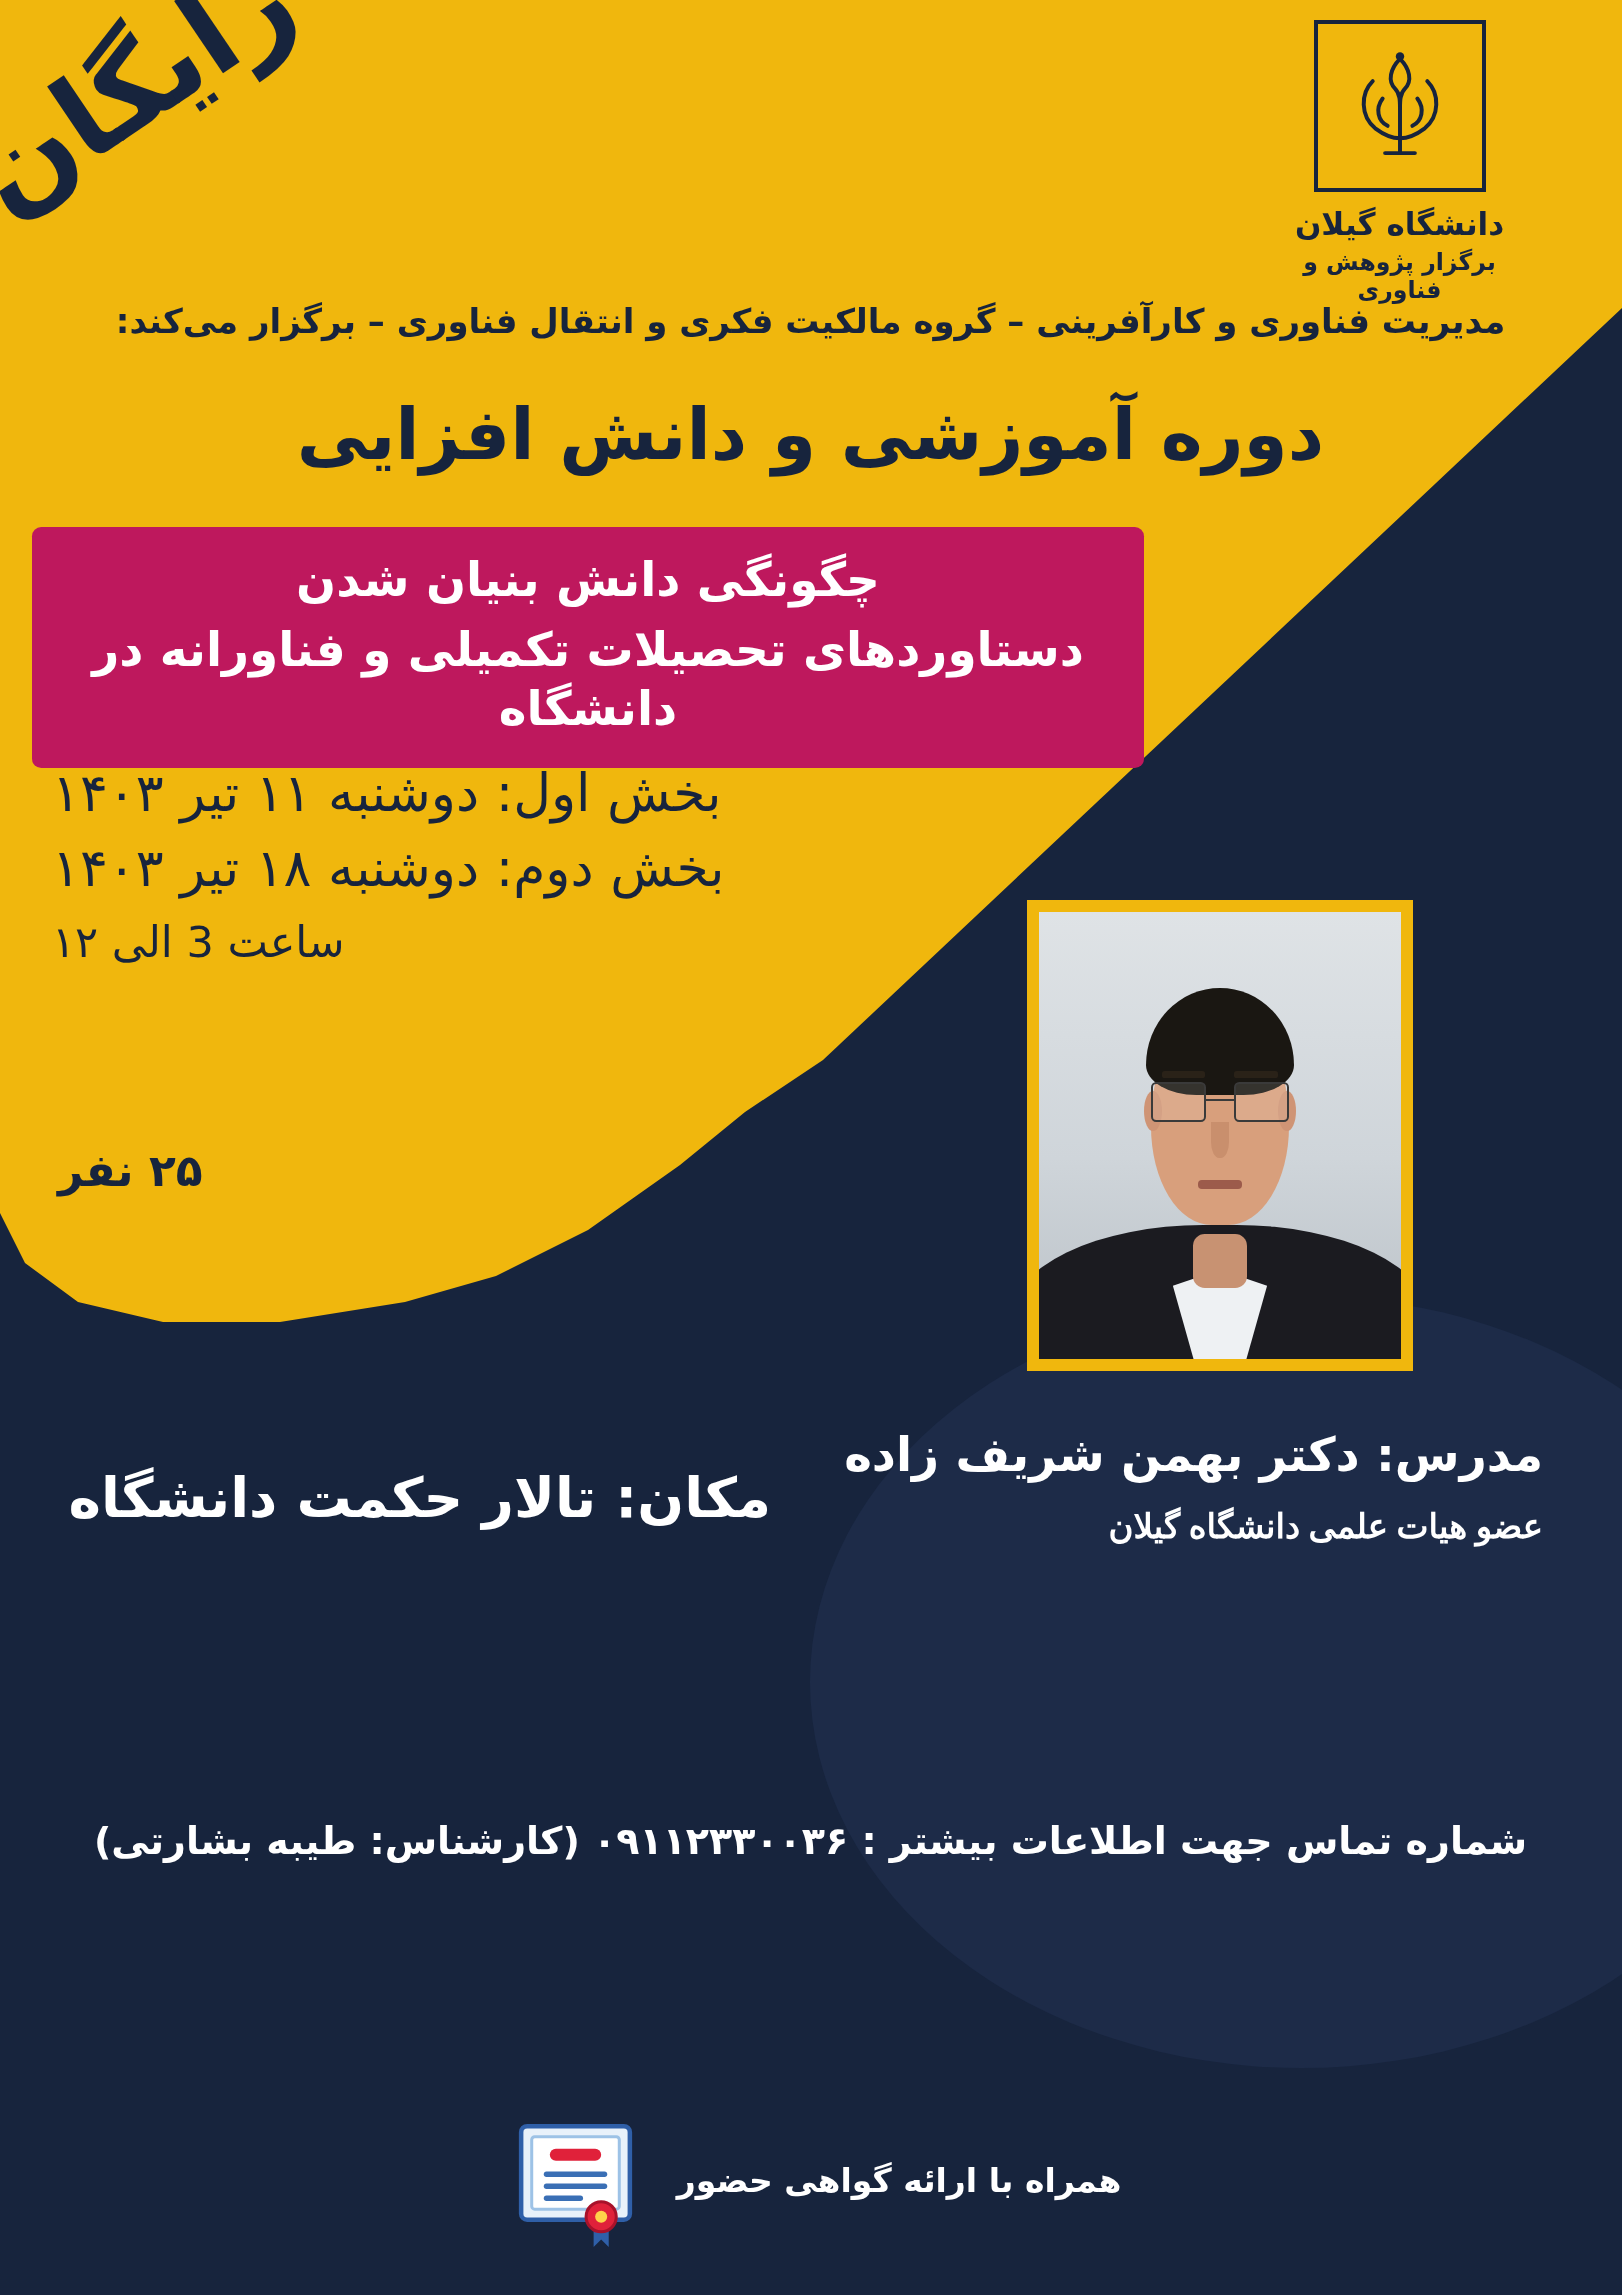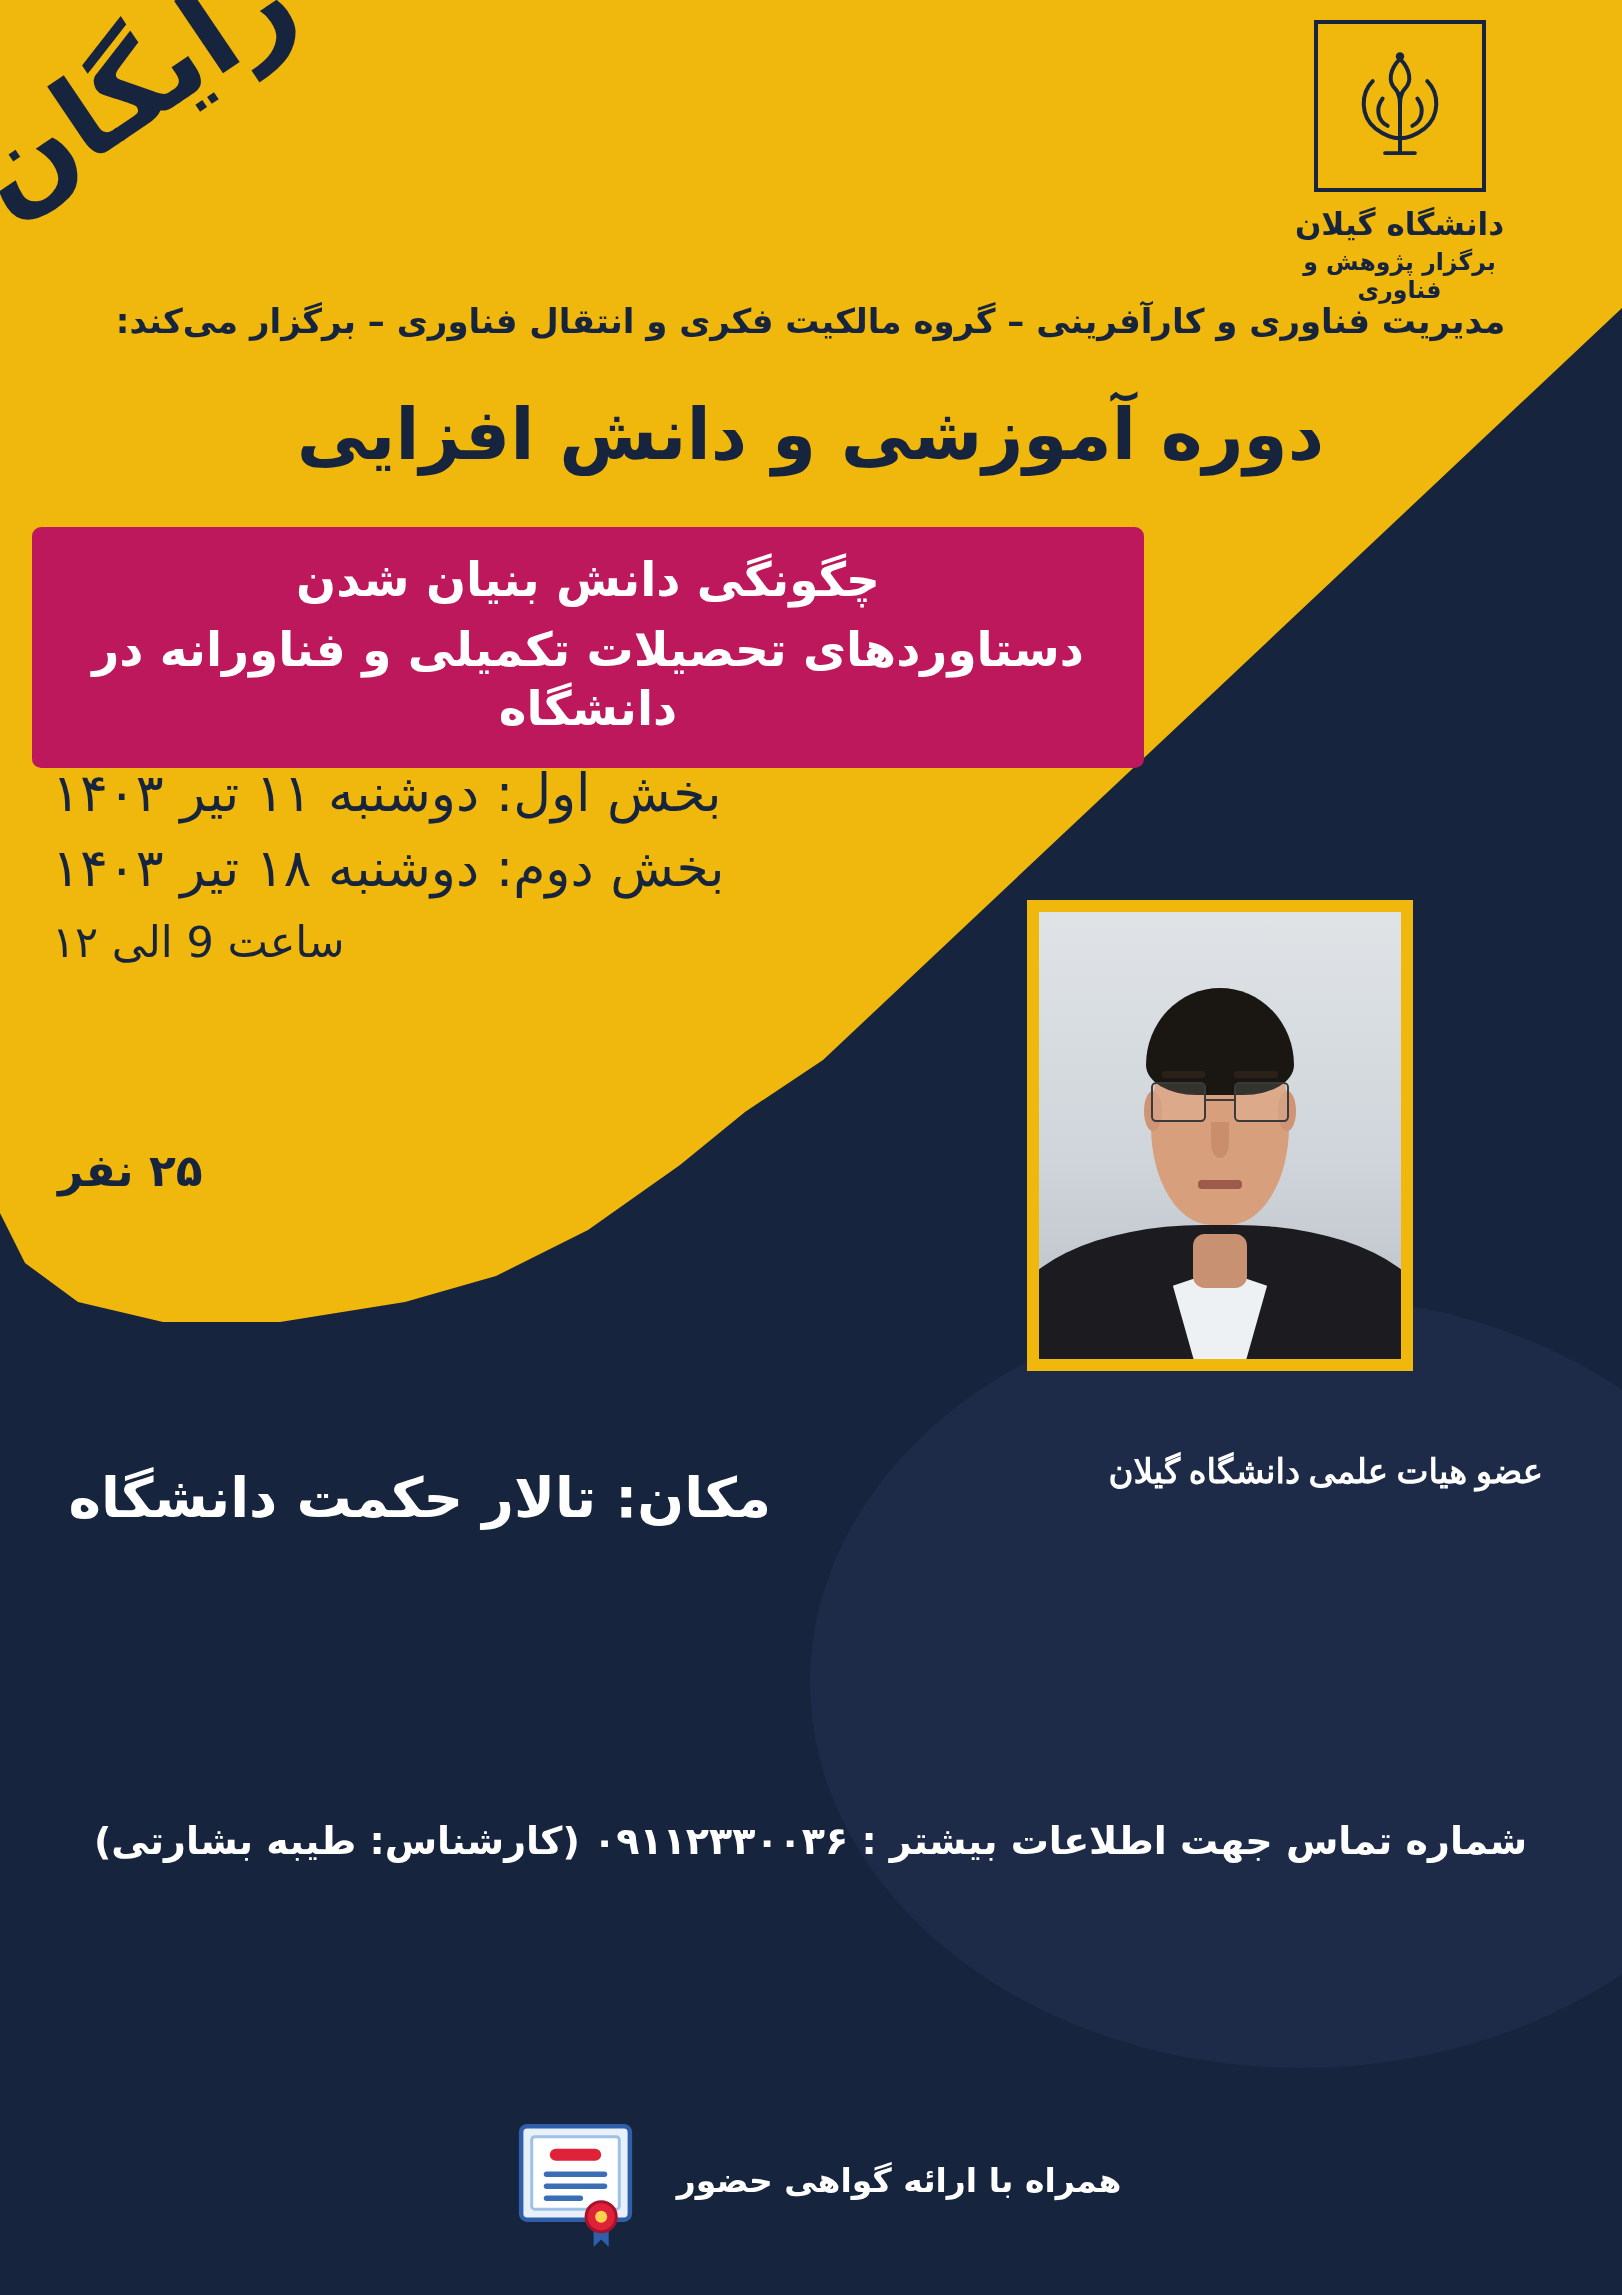--- a/index.html
+++ b/index.html
@@ -416,21 +416,21 @@
   <div class="course-kind">دوره آموزشی و دانش افزایی</div>
 
   <div class="title-panel">
     <div class="title-l1">چگونگی دانش بنیان شدن</div>
     <div class="title-l2">دستاوردهای تحصیلات تکمیلی و فناورانه در دانشگاه</div>
   </div>
 
   <div class="dates">
     <div class="row">بخش اول: دوشنبه ۱۱ تیر ۱۴۰۳</div>
     <div class="row">بخش دوم: دوشنبه ۱۸ تیر ۱۴۰۳</div>
-    <div class="row time">ساعت 9 الی ۱۲</div>
+    <div class="row time">ساعت 3 الی ۱۲</div>
   </div>
 
   <div class="capacity">
     <div class="c-row">۲۵ نفر</div>
   </div>
 
   <div class="photo-frame">
     <div class="photo-inner">
       <div class="p-suit"></div>
       <div class="p-shirt"></div>
@@ -445,20 +445,21 @@
         <div class="lens left"></div>
         <div class="bridge"></div>
         <div class="lens right"></div>
       </div>
       <div class="p-nose"></div>
       <div class="p-mouth"></div>
     </div>
   </div>
 
   <div class="speaker">
+    <div class="speaker-name">مدرس: دکتر بهمن شریف زاده</div>
     <div class="speaker-affil">عضو هیات علمی دانشگاه گیلان</div>
   </div>
 
   <div class="venue">مکان: تالار حکمت دانشگاه</div>
 
   <div class="contact">شماره تماس جهت اطلاعات بیشتر : ۰۹۱۱۲۳۳۰۰۳۶ (کارشناس: طیبه بشارتی)</div>
 
   <div class="footer">
     <div class="footer-text">همراه با ارائه گواهی حضور</div>
     <div class="cert-icon">

